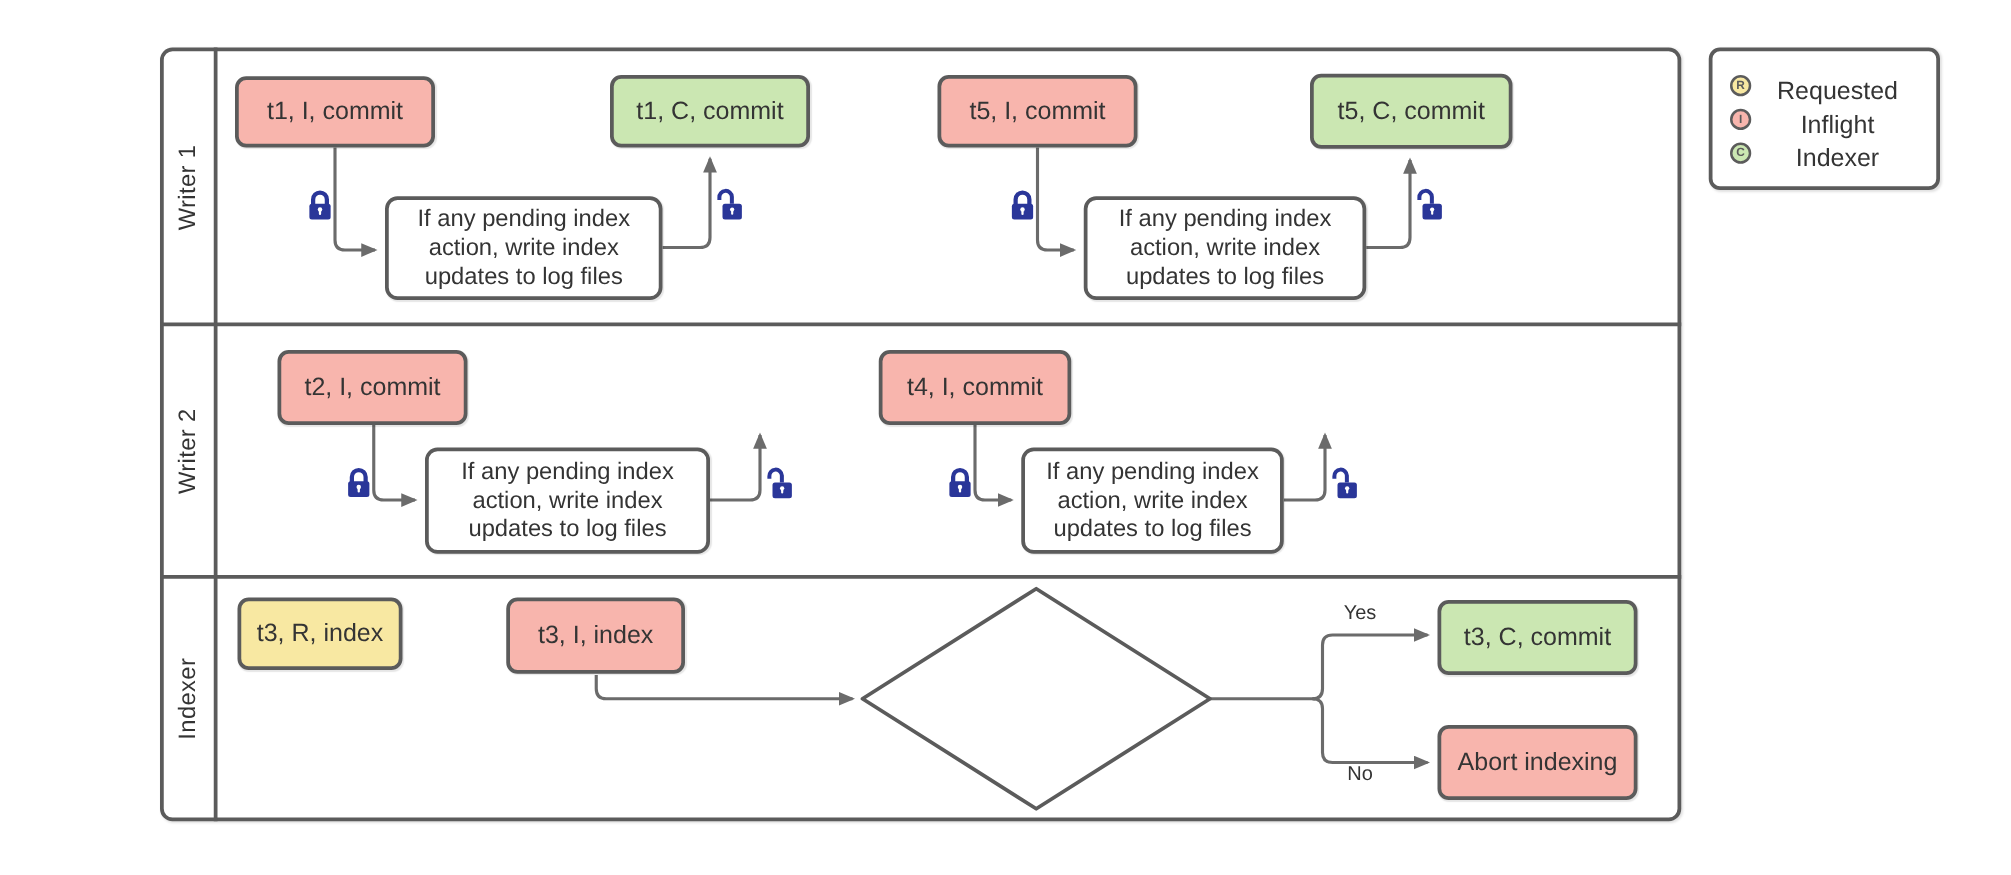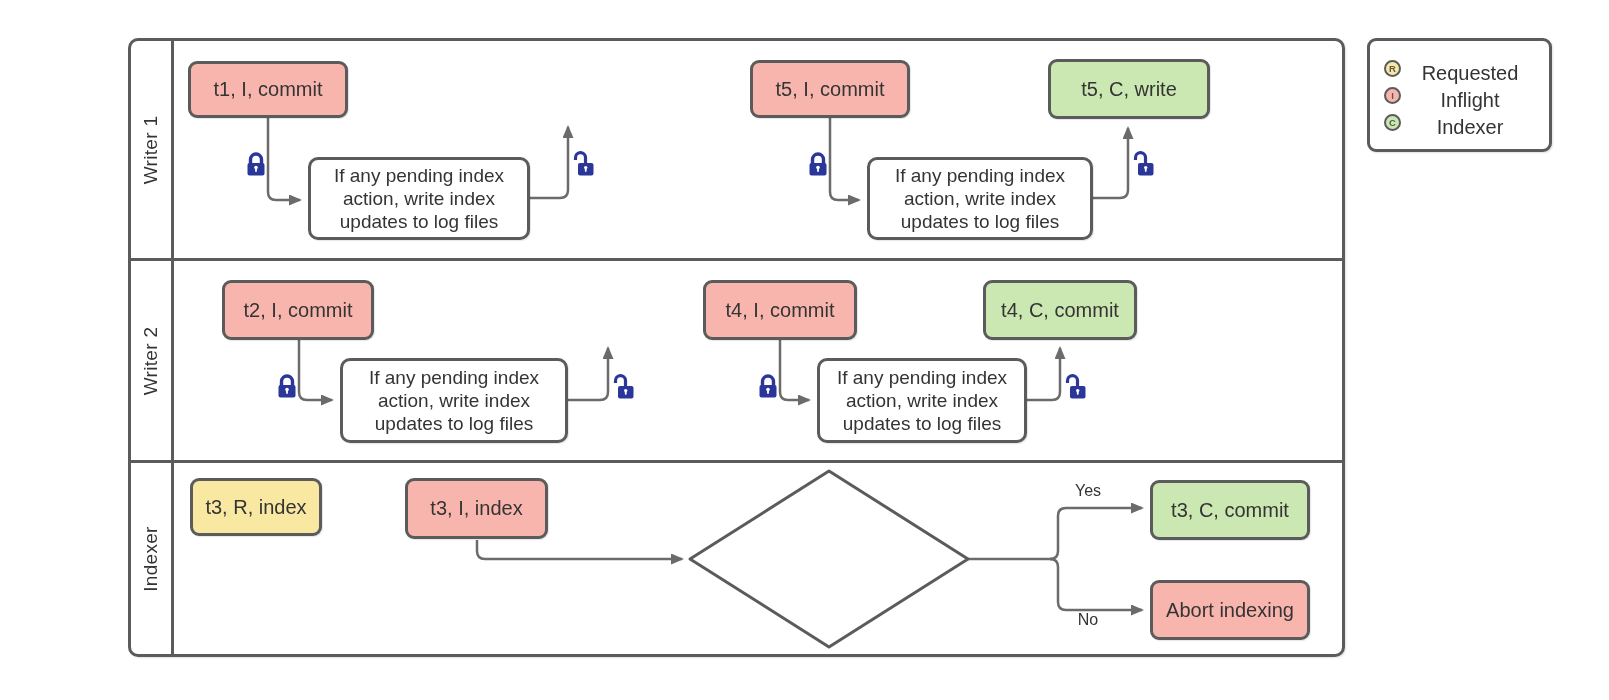--- a/index.html
+++ b/index.html
@@ -97,29 +97,29 @@
       <path d="M 1027 400 H 1052 Q 1060 400 1060 392 V 348" marker-end="url(#arw)"></path>
       <path d="M 477 540 V 551 Q 477 559 485 559 H 682" marker-end="url(#arw)"></path>
       <path d="M 968 559 H 1052"></path>
       <path d="M 1050 559 Q 1058 559 1058 551 V 516 Q 1058 508 1066 508 H 1142" marker-end="url(#arw)"></path>
       <path d="M 1050 559 Q 1058 559 1058 567 V 602 Q 1058 610 1066 610 H 1142" marker-end="url(#arw)"></path>
       <polygon points="690,559 829,471 968,559 829,647" fill="#ffffff" stroke="#5b5b5b" stroke-width="3" stroke-linejoin="round"></polygon>
     </g>
   </svg>
 
   <div class="node pink" style="left:188px;top:61px;width:160px;height:57px">t1, I, commit</div>
+  <div class="node green" style="left:488px;top:60px;width:160px;height:58px">t1, C, commit</div>
   <div class="node process" style="left:308px;top:157px;width:222px;height:83px">If any pending index action, write index updates to log files</div>
   <div class="node pink" style="left:750px;top:60px;width:160px;height:58px">t5, I, commit</div>
-  <div class="node green" style="left:1048px;top:59px;width:162px;height:60px">t5, C, write</div>
+  <div class="node green" style="left:1048px;top:59px;width:162px;height:60px">t5, C, commit</div>
   <div class="node process" style="left:867px;top:157px;width:226px;height:83px">If any pending index action, write index updates to log files</div>
 
   <div class="node pink" style="left:222px;top:280px;width:152px;height:60px">t2, I, commit</div>
   <div class="node process" style="left:340px;top:358px;width:228px;height:85px">If any pending index action, write index updates to log files</div>
   <div class="node pink" style="left:703px;top:280px;width:154px;height:60px">t4, I, commit</div>
-  <div class="node green" style="left:983px;top:280px;width:154px;height:60px">t4, C, commit</div>
   <div class="node process" style="left:817px;top:358px;width:210px;height:85px">If any pending index action, write index updates to log files</div>
 
   <div class="node yellow" style="left:190px;top:478px;width:132px;height:58px">t3, R, index</div>
   <div class="node pink" style="left:405px;top:478px;width:143px;height:61px">t3, I, index</div>
   <div class="node green" style="left:1150px;top:480px;width:160px;height:60px">t3, C, commit</div>
   <div class="node pink" style="left:1150px;top:580px;width:160px;height:60px">Abort indexing</div>
 
   <div class="edge-label" style="left:1058px;top:482px;width:60px">Yes</div>
   <div class="edge-label" style="left:1058px;top:611px;width:60px">No</div>
 

